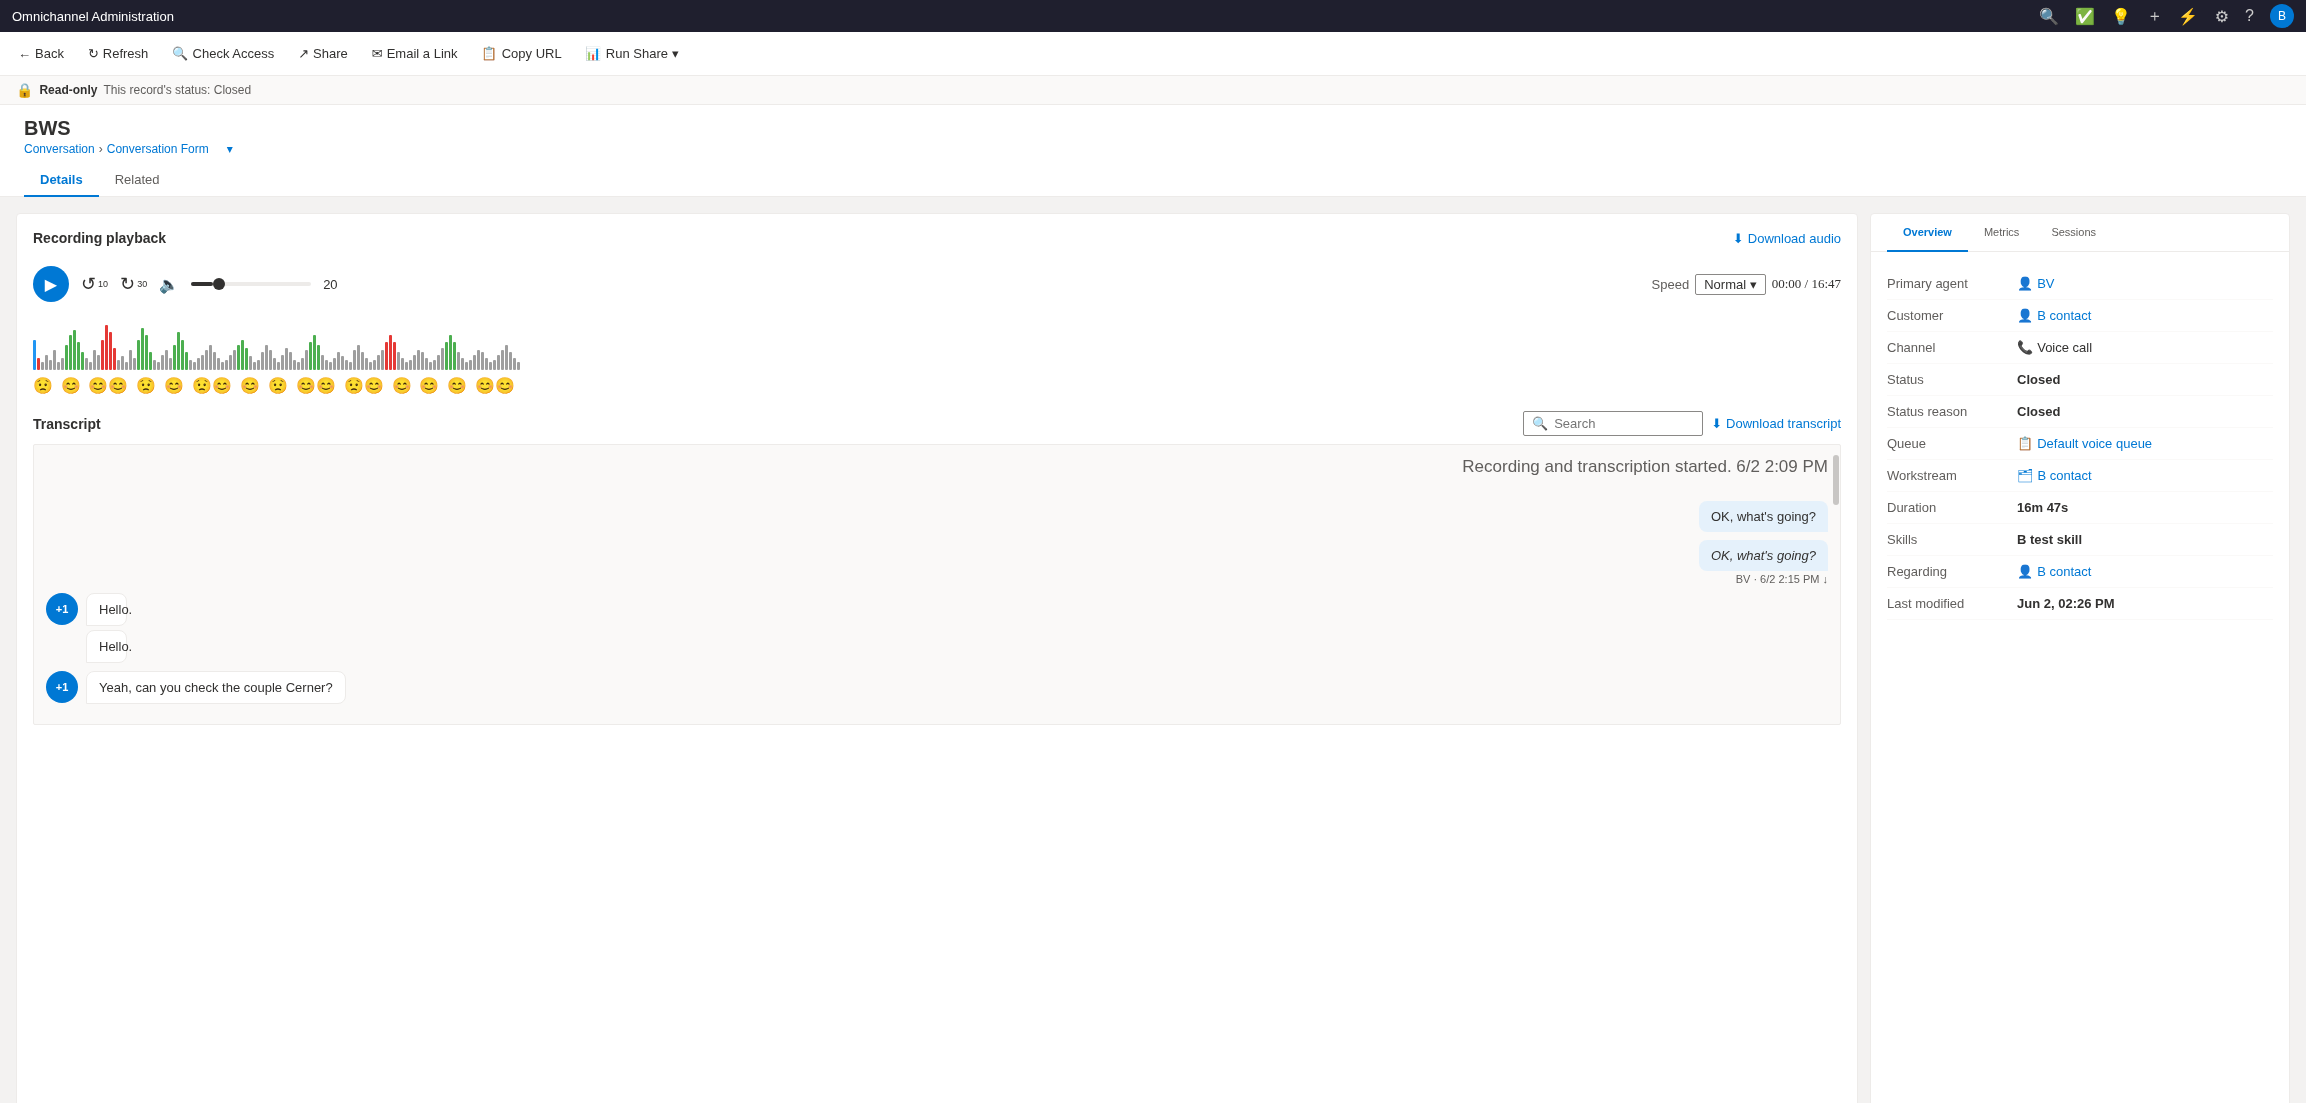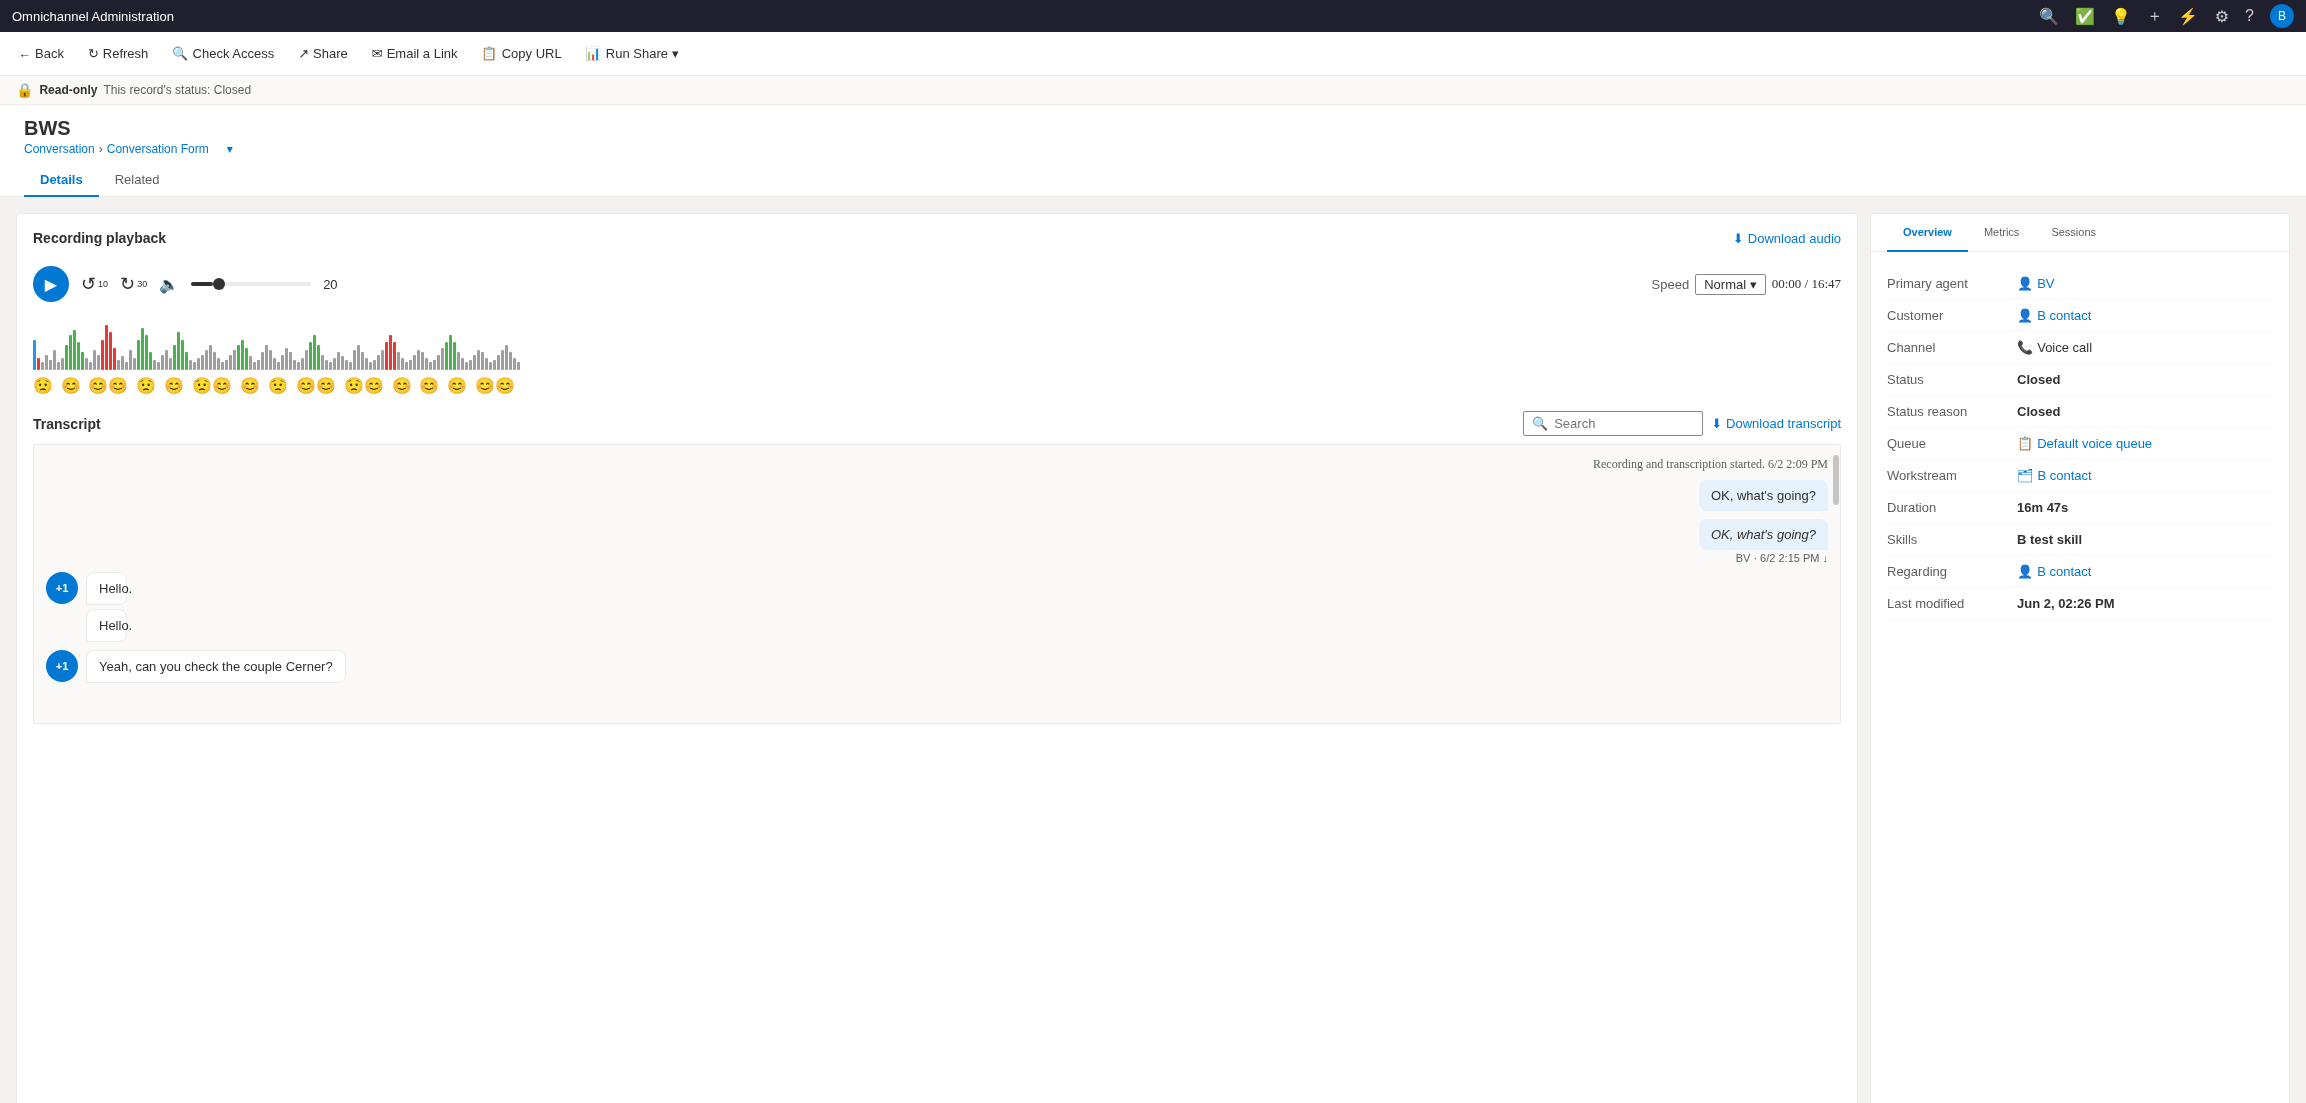--- a/index.html
+++ b/index.html
@@ -256,24 +256,23 @@
       border: 1px solid #edebe9;
       border-radius: 2px;
       background: #faf9f8;
       padding: 12px;
       min-height: 280px;
       position: relative;
       overflow-y: auto;
     }
     .recording-started {
       text-align: right;
-      font-size: 12px;
+      font-size: 17px;
       color: #605e5c;
-      margin-bottom: 8px;
-      font-family: Liberation Serif, serif;
+      margin-bottom: 24px;
     }
 
     
     .msg-right {
       display: flex;
       flex-direction: column;
       align-items: flex-end;
       margin-bottom: 8px;
     }
     .bubble-right {

